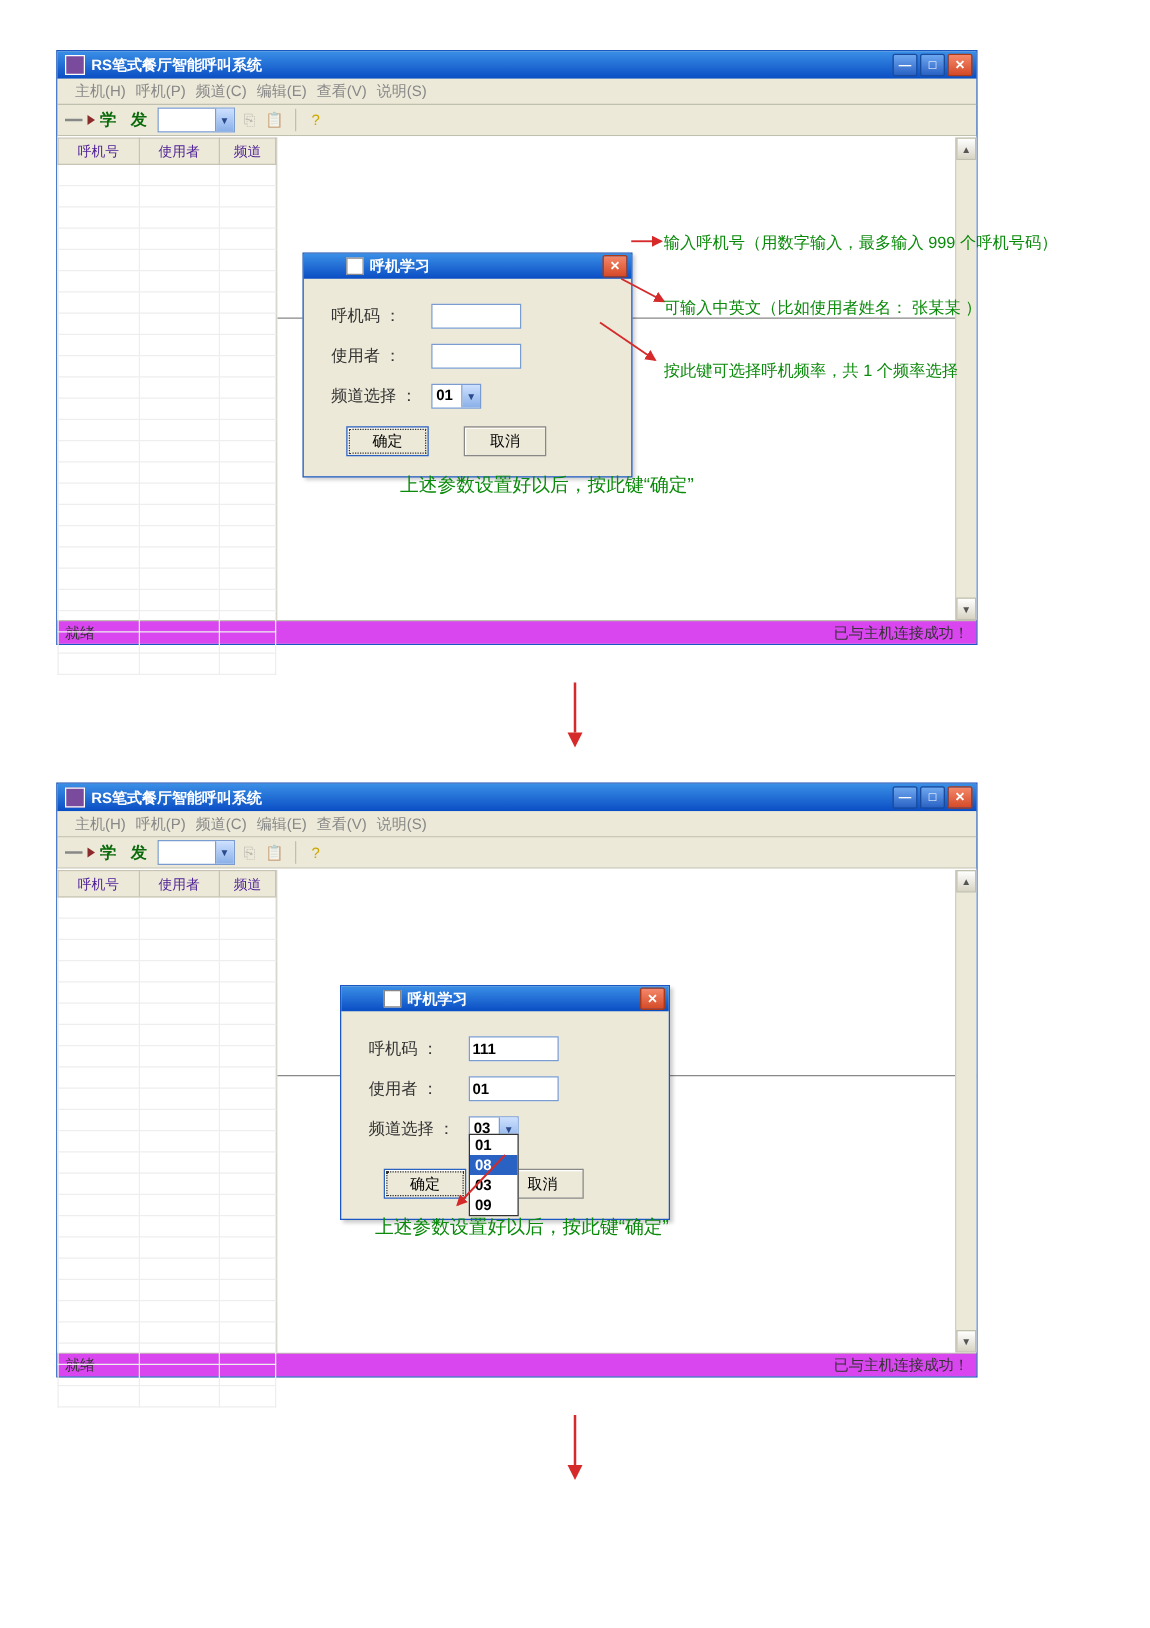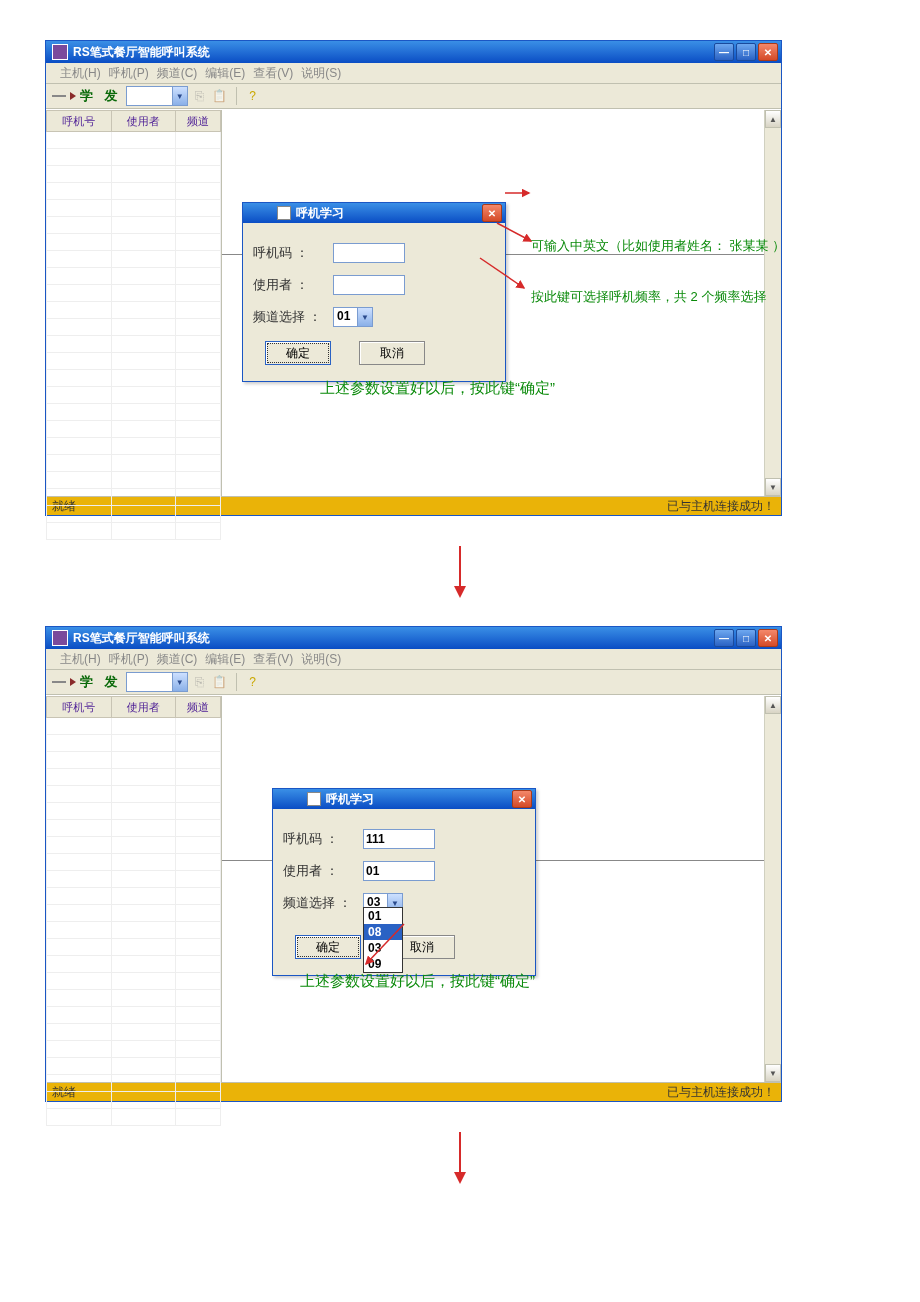--- a/index.html
+++ b/index.html
@@ -21,26 +21,26 @@
 .tb-combo .dd { width:14px; background:linear-gradient(#cde0ff,#8ab0e8); border-left:1px solid #7a9cd0; display:flex;align-items:center;justify-content:center; color:#2a4a8c; font-size:8px; margin-left:auto;}
 .tb-icon { width:16px; height:16px; opacity:.5; display:flex;align-items:center;justify-content:center;color:#888; }
 .content-area { display:flex; height: 386px; background:#fff; border-top:1px solid #fff; position:relative; }
 .sidebar { width:175px; background:#fff; border-right:1px solid #c0c0b0; }
 .sidebar table { width:100%; border-collapse: collapse; }
 .sidebar th { background:#ece9d8; border:1px solid #c8c4b4; font-weight:normal; font-size:11px; height:18px; color:#4c1d95; }
 .sidebar td { border:1px solid #eee; height:14px; }
 .main { flex:1; background:#fff; position:relative; }
 .main .scrollbar-v { position:absolute; right:0; top:0; width:16px; height:100%; background:#ece9d8; border-left:1px solid #d0d0c0; }
 .scrollbar-v .arr { height:16px; background:linear-gradient(#fff,#d8d4c4); border:1px solid #c0c0b0; display:flex;align-items:center;justify-content:center;color:#555;font-size:8px;}
-.statusbar { height:18px; background:#eab308; border-top:1px solid #c0c0b0; display:flex; align-items:center; font-size:12px; color:#333; padding:0 6px; }
+.statusbar { height:18px; background:#d946ef; border-top:1px solid #c0c0b0; display:flex; align-items:center; font-size:12px; color:#333; padding:0 6px; }
 .statusbar .sp { flex:1; }
 
 .dialog { position:absolute; width:262px; border:1px solid #1a56c4; background:#ece9d8; z-index:5; box-shadow:2px 2px 3px rgba(0,0,0,.2);}
 .dialog .titlebar { height:20px;padding-left:34px; }
-.dialog-body { padding:14px 14px 12px 10px; }
+.dialog-body { padding:14px 14px 12px 22px; }
 .drow { display:flex; align-items:center; height:32px; }
 .drow label { width:80px; color:#333; font-size:13px; }
 .drow input[type=text] { width:66px; height:18px; border:1px solid #7a9cd0; padding:0 2px; font-size:12px; }
 .drow .combo { width:38px; height:18px; border:1px solid #7a9cd0; background:#fff; display:flex; font-size:12px; font-weight:bold; }
 .drow .combo span { padding:1px 3px; flex:1; }
 .drow .combo .dd { width:14px; background:linear-gradient(#cde0ff,#8ab0e8); border-left:1px solid #7a9cd0; display:flex;align-items:center;justify-content:center;color:#2a4a8c;font-size:8px;}
 .btnrow { display:flex; gap:28px; padding: 8px 12px 4px 12px; }
 .wbtn { width:64px; height:22px; background:#ece9d8; border:1px solid #888; font-size:12px; display:flex;align-items:center;justify-content:center; box-shadow:inset 1px 1px #fff; }
 .wbtn.focus { outline:1px dotted #333; outline-offset:-3px; border:1px solid #2a62c4; }
 
@@ -275,22 +275,23 @@
       </defs>
       <line x1="0" y1="5" x2="24" y2="5" stroke="#d62a2a" stroke-width="1.5" marker-end="url(#ah1)"></line>
     </svg>
 <svg class="arr-red" style="left:497px; top:221px" width="40" height="24">
       <line x1="0" y1="2" x2="34" y2="20" stroke="#d62a2a" stroke-width="1.5" marker-end="url(#ah1)"></line>
     </svg>
 <svg class="arr-red" style="left:480px; top:256px" width="50" height="36">
       <line x1="0" y1="2" x2="44" y2="32" stroke="#d62a2a" stroke-width="1.5" marker-end="url(#ah1)"></line>
     </svg>
 
+<div class="annot" style="left:531px; top:185px;">输入呼机号（用数字输入，最多输入 999 个呼机号码）</div>
 <div class="annot" style="left:531px; top:237px;">可输入中英文（比如使用者姓名：  张某某 ）</div>
-<div class="annot" style="left:531px; top:288px;">按此键可选择呼机频率，共 2 个频率选择</div>
+<div class="annot" style="left:531px; top:288px;">按此键可选择呼机频率，共 1 个频率选择</div>
 <div class="annot" style="left:320px; top:379px; font-size:15px;">上述参数设置好以后，按此键“确定”</div>
 </div>
 
 <div style="height:70px;padding-top:10px">
   <div class="down-stem"></div>
   <div class="down-arrow"></div>
 </div>
 
 <div class="page" style="padding-top:10px">
 <div class="app-window">

